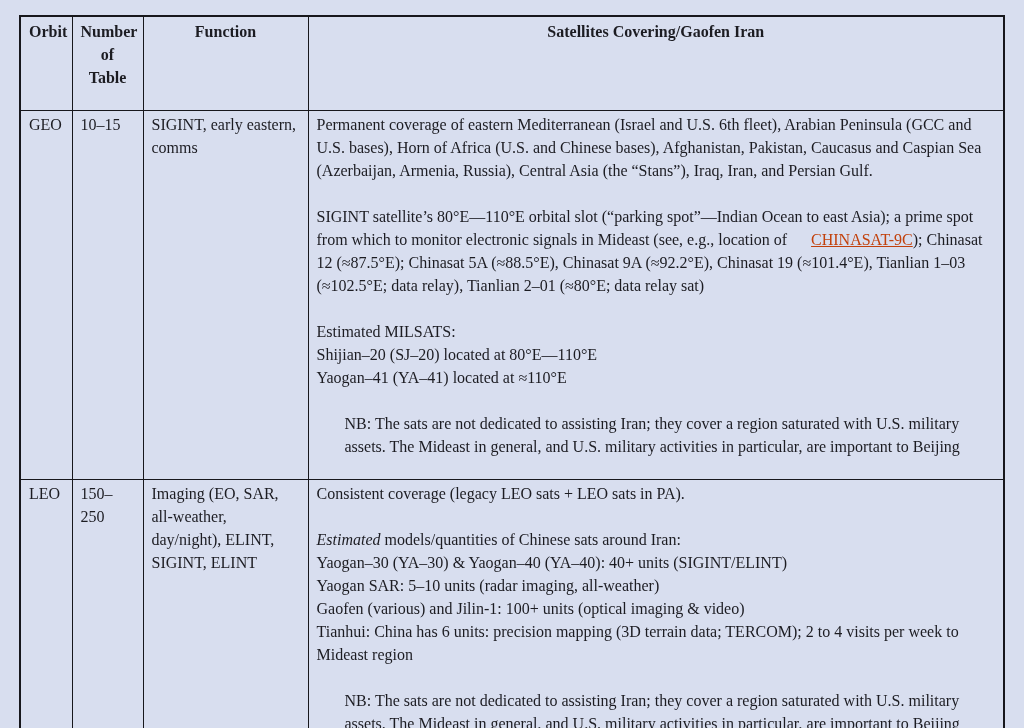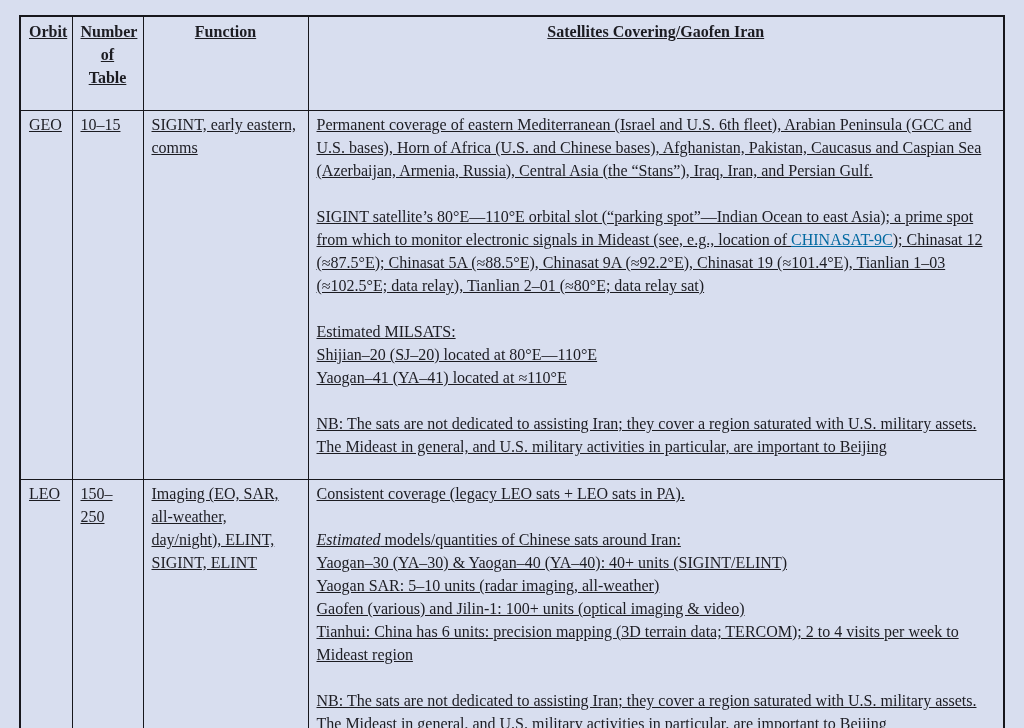--- a/index.html
+++ b/index.html
@@ -17,38 +17,38 @@
     border-collapse: collapse;
     border: 2px solid #17171c;
     background: #d8deef;
   }
   .sat-table th, .sat-table td {
     border: 1.5px solid #17171c;
     vertical-align: top;
     font-size: 16px;
     line-height: 23px;
     padding: 2px 8px 21px 8px;
-    text-decoration: underline;
   }
   .sat-table th {
     font-weight: bold;
     text-align: center;
     padding-top: 3px;
   }
   .col-orbit   { width: 52px; }
   .col-sats    { width: 71px; }
   .col-func    { width: 165px; }
   .col-details { width: auto; }
 
   td.details p { margin: 0 0 23px 0; }
-  td.details p:last-child { margin-bottom: 0; }
+  td.details p:last-child { margin-bottom: 0; margin-left: 28px; }
   .italic { font-style: italic; }
   td.details a {
-    color: #0369a1;
+    color: #c2410c;
     text-decoration: underline;
+    margin-left: 20px;
   }
 
   .caption {
     width: 986px;
     text-align: center;
     font-weight: bold;
     font-size: 16.5px;
     line-height: 24px;
     margin-top: 15px;
   }

